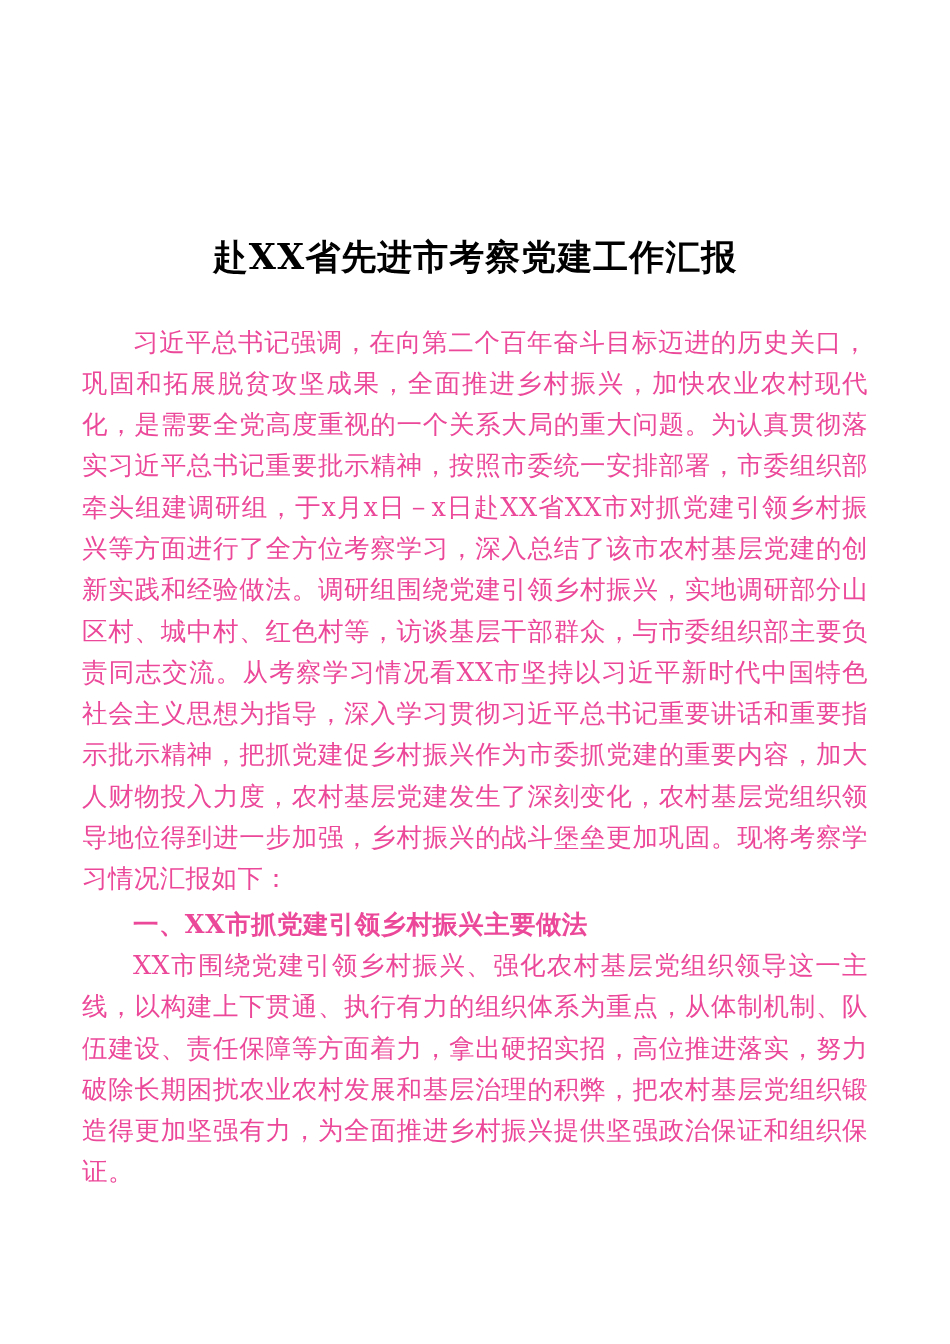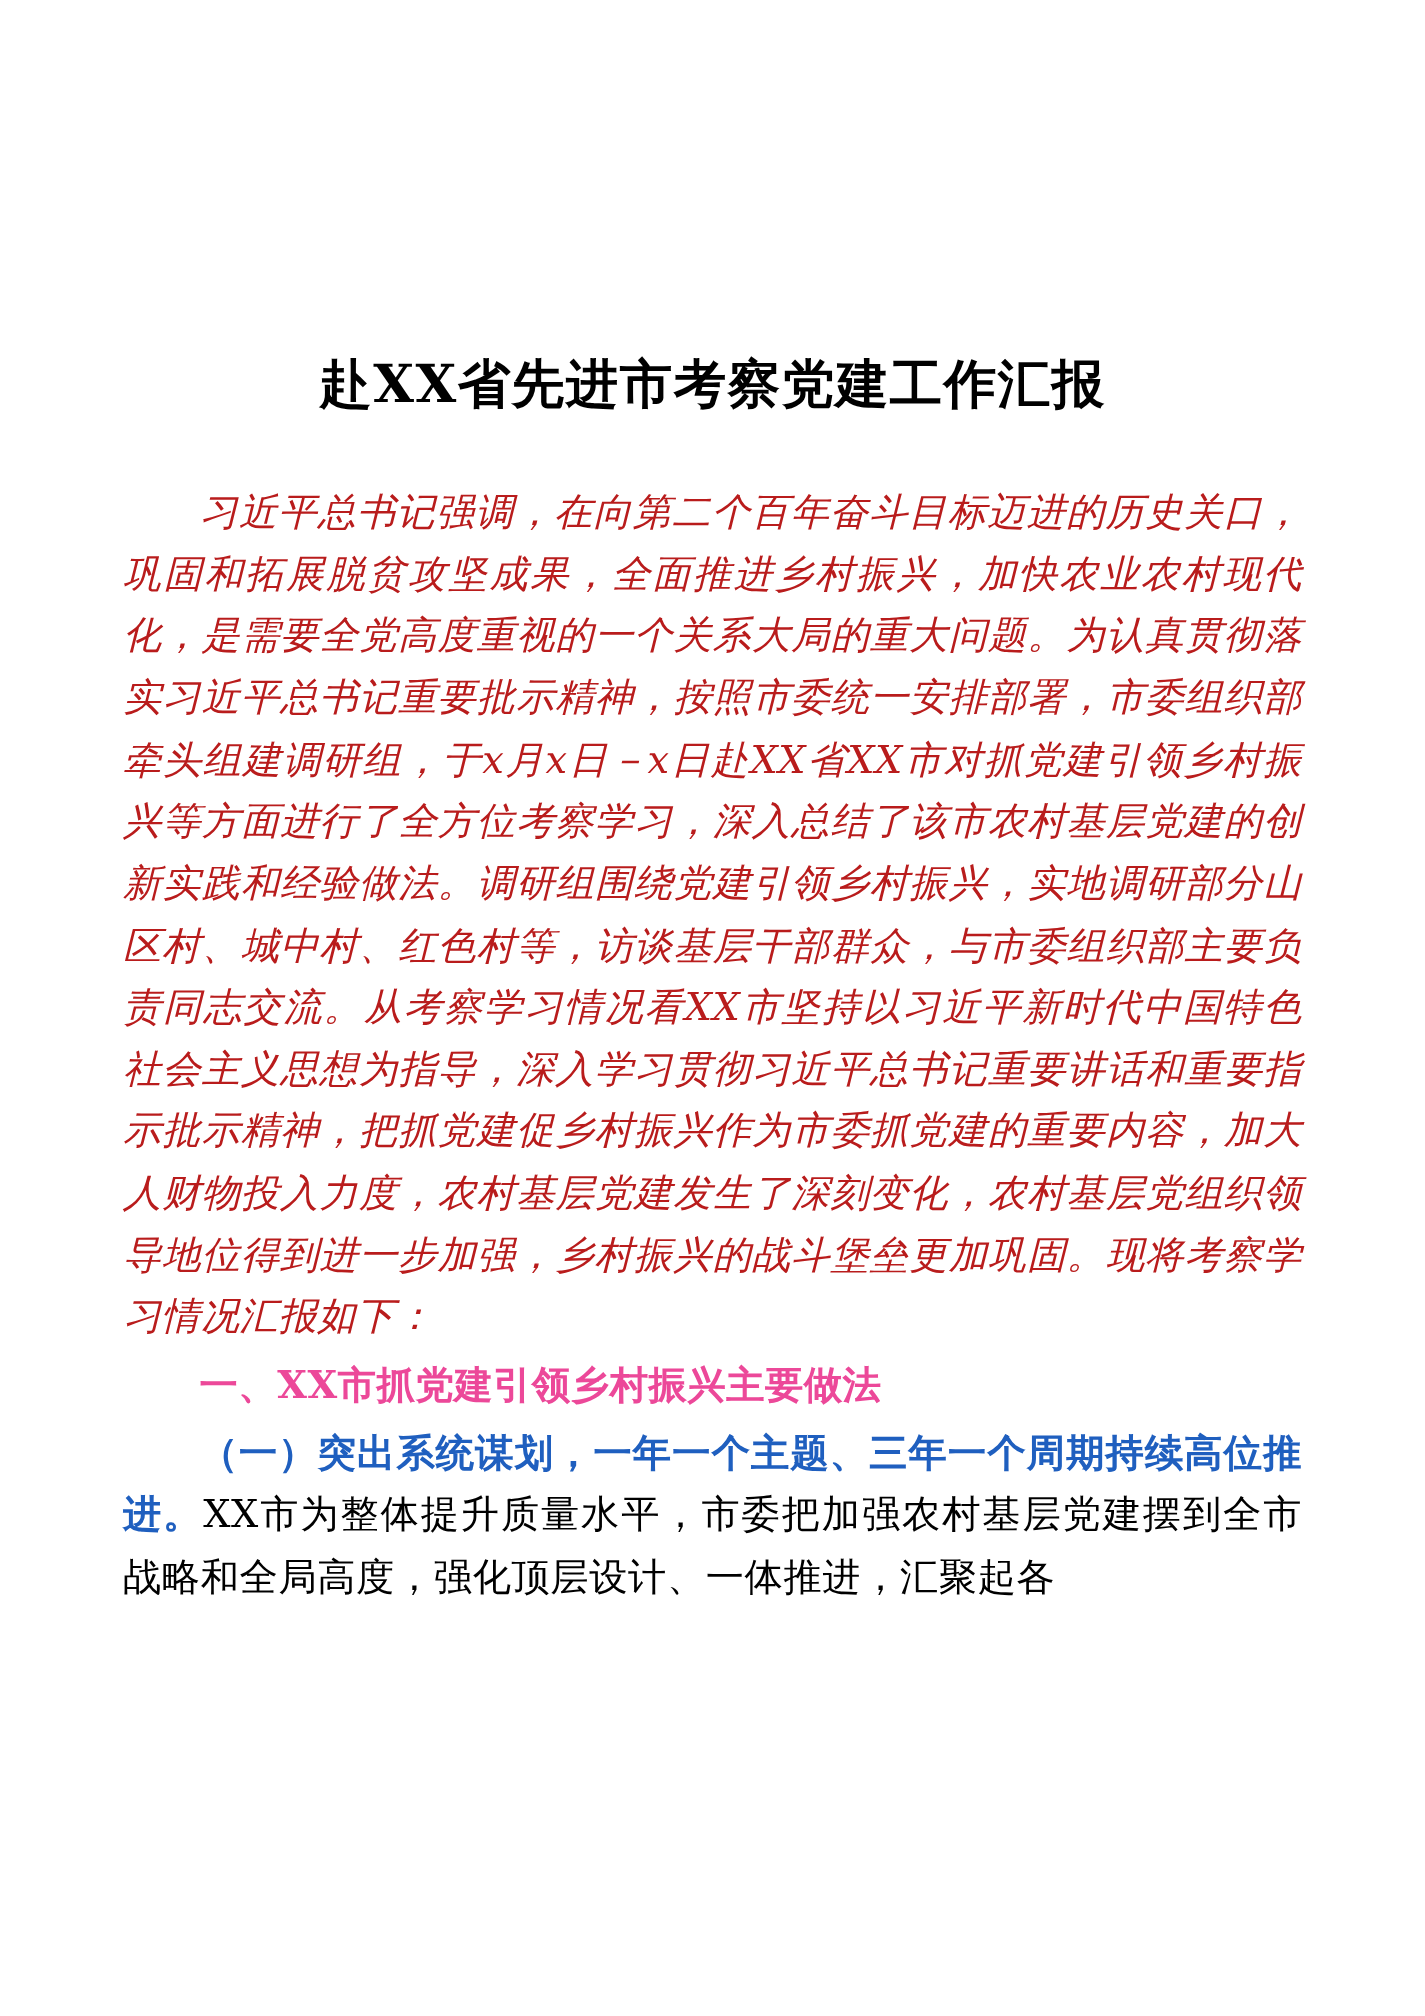--- a/index.html
+++ b/index.html
@@ -32,22 +32,21 @@
     color: #000000;
     line-height: 1.3;
   }
   .para {
     font-size: 25.5px;
     line-height: 1.62;
     text-align: justify;
     text-justify: inter-ideograph;
     margin: 0 0 2px 0;
     letter-spacing: 0.4px;
-    color: #b91c1c;
-    font-style: italic;
+    color: #ec4899;
   }
   .indent {
     text-indent: 2em;
   }
   .heading-red {
     font-size: 25.5px;
     line-height: 1.62;
     font-weight: bold;
     color: #ec4899;
     text-indent: 2em;
@@ -72,18 +71,16 @@
 <body>
 
 <div class="page">
 
   <h1 class="doc-title">赴XX省先进市考察党建工作汇报</h1>
 
   <p class="para indent">习近平总书记强调，在向第二个百年奋斗目标迈进的历史关口，巩固和拓展脱贫攻坚成果，全面推进乡村振兴，加快农业农村现代化，是需要全党高度重视的一个关系大局的重大问题。为认真贯彻落实习近平总书记重要批示精神，按照市委统一安排部署，市委组织部牵头组建调研组，于x月x日－x日赴XX省XX市对抓党建引领乡村振兴等方面进行了全方位考察学习，深入总结了该市农村基层党建的创新实践和经验做法。调研组围绕党建引领乡村振兴，实地调研部分山区村、城中村、红色村等，访谈基层干部群众，与市委组织部主要负责同志交流。从考察学习情况看XX市坚持以习近平新时代中国特色社会主义思想为指导，深入学习贯彻习近平总书记重要讲话和重要指示批示精神，把抓党建促乡村振兴作为市委抓党建的重要内容，加大人财物投入力度，农村基层党建发生了深刻变化，农村基层党组织领导地位得到进一步加强，乡村振兴的战斗堡垒更加巩固。现将考察学习情况汇报如下：</p>
 
   <p class="heading-red">一、XX市抓党建引领乡村振兴主要做法</p>
 
+  <p class="para indent">XX市围绕党建引领乡村振兴、强化农村基层党组织领导这一主线，以构建上下贯通、执行有力的组织体系为重点，从体制机制、队伍建设、责任保障等方面着力，拿出硬招实招，高位推进落实，努力破除长期困扰农业农村发展和基层治理的积弊，把农村基层党组织锻造得更加坚强有力，为全面推进乡村振兴提供坚强政治保证和组织保证。</p>
 
-  <p class="para-mixed">
-    <span class="sub-blue">（一）突出系统谋划，一年一个主题、三年一个周期持续高位推进。</span><span>XX市为整体提升质量水平，市委把加强农村基层党建摆到全市战略和全局高度，强化顶层设计、一体推进，汇聚起各</span>
-  </p>
 
 </div>
 
 </body></html>

